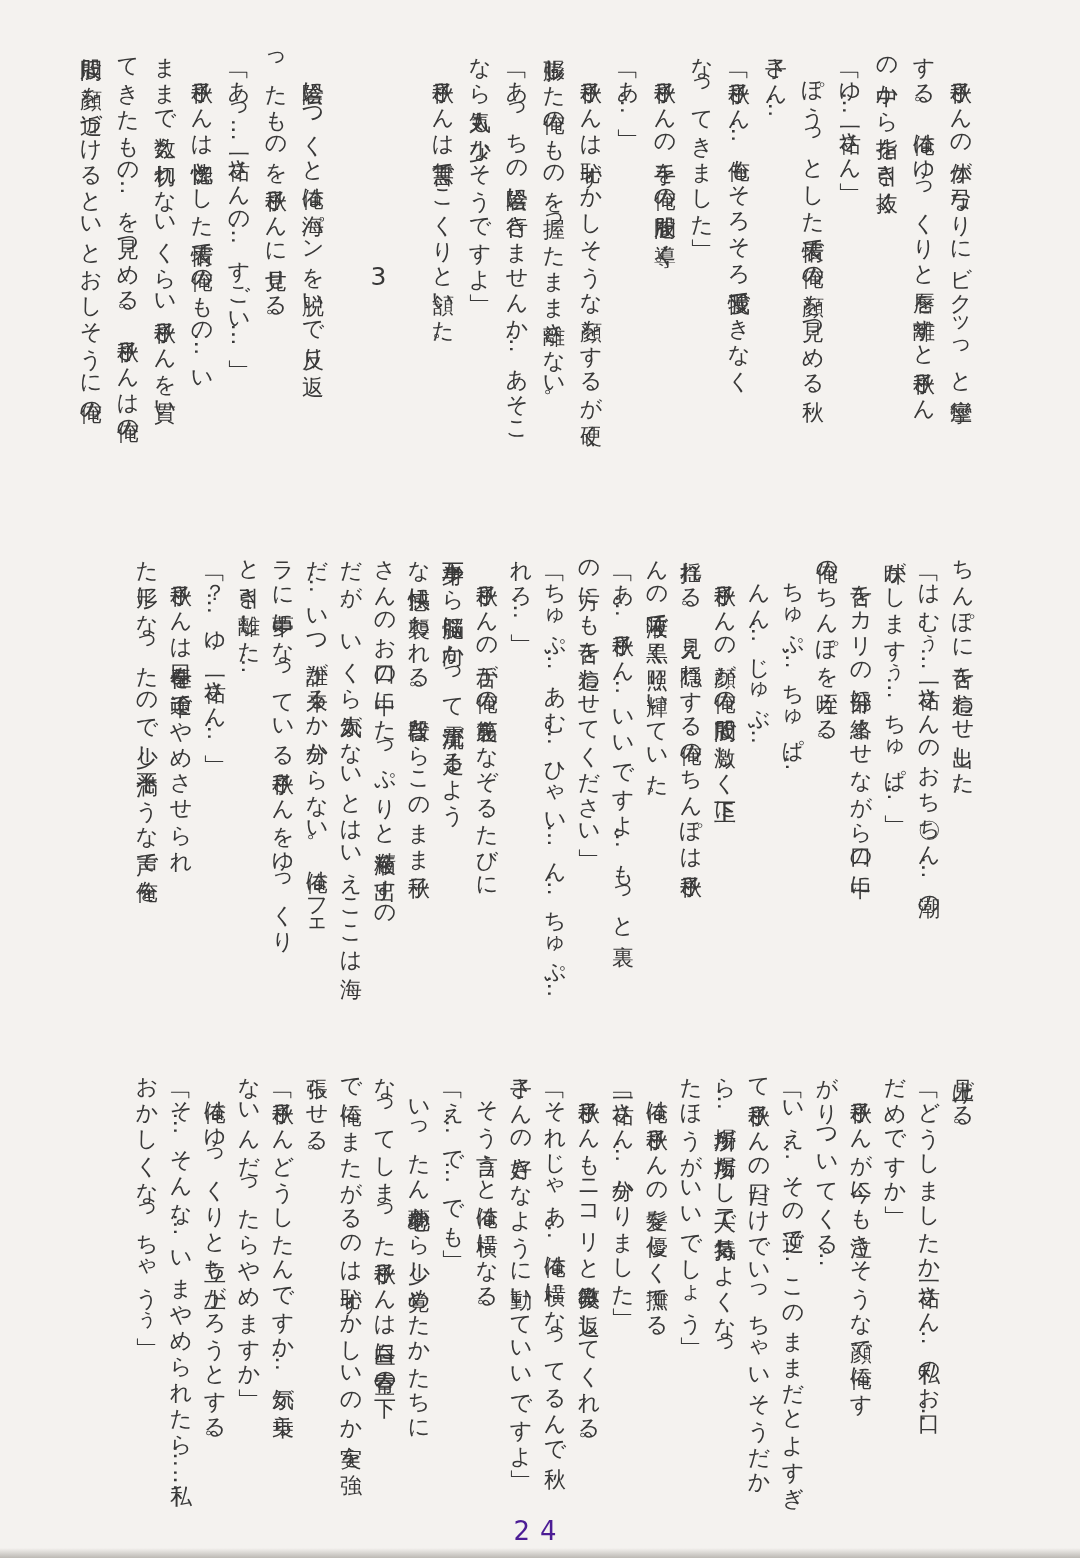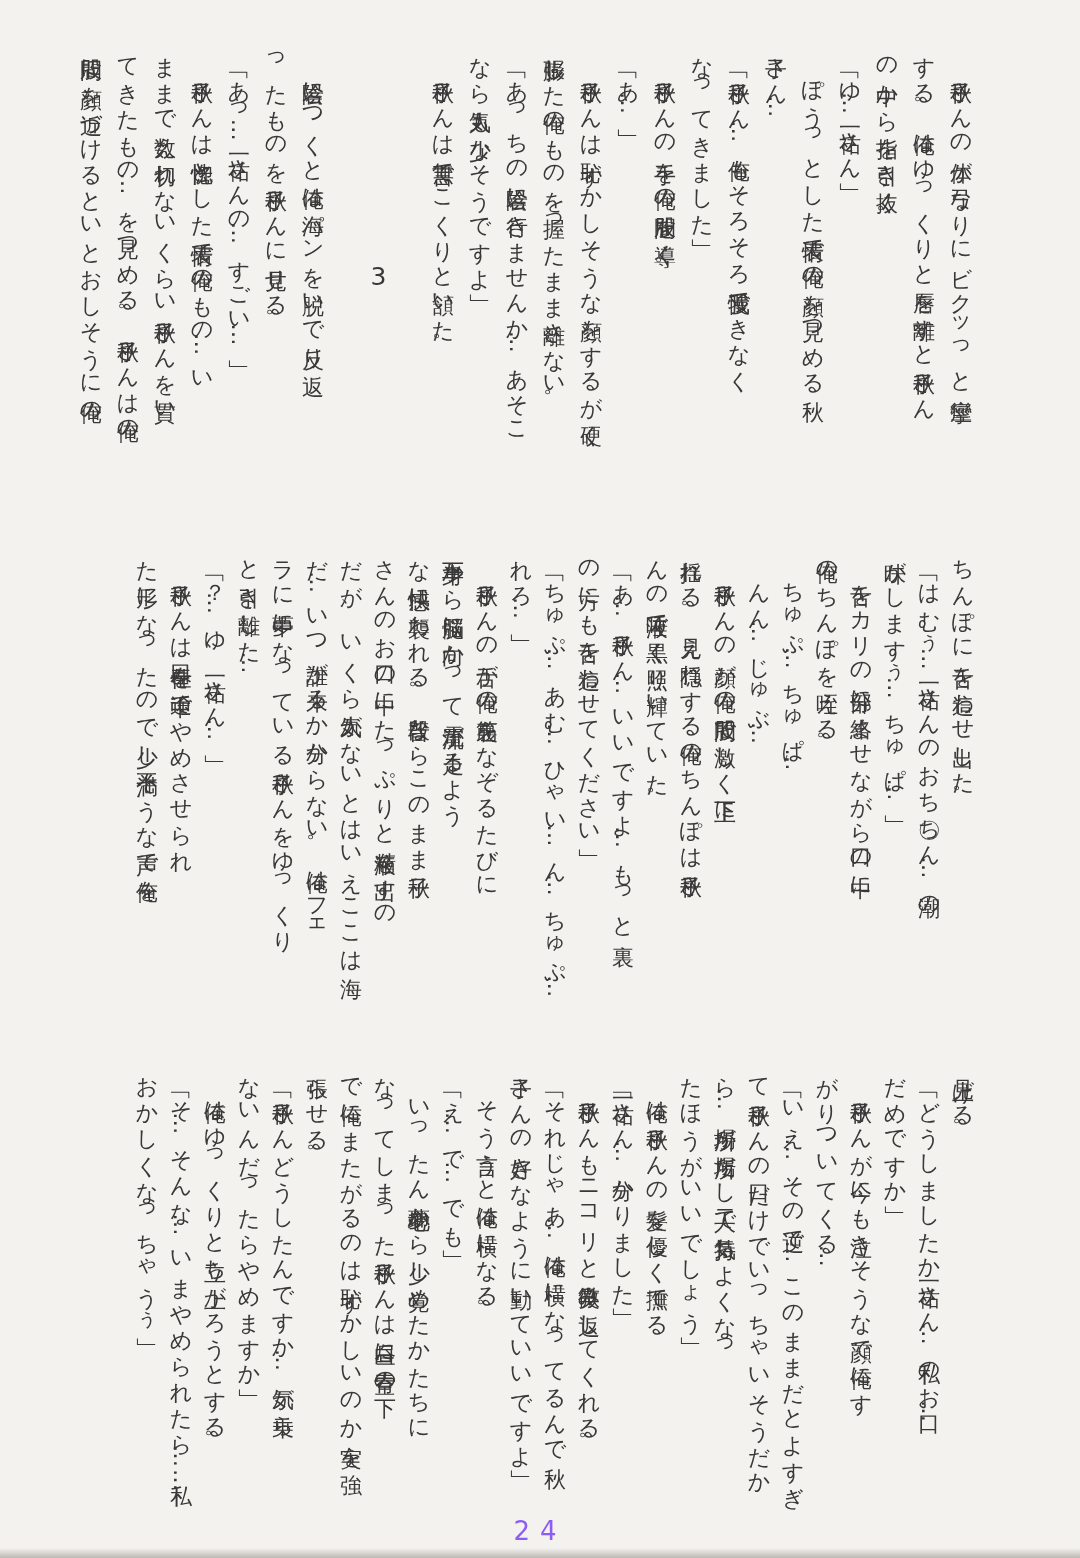--- a/index.html
+++ b/index.html
@@ -58,21 +58,21 @@
     letter-spacing: 0;
   }
   .page-number {
     position: absolute;
     left: 0;
     right: 0;
     bottom: 12px;
     text-align: center;
     font-size: 26px;
     letter-spacing: 10px;
-    color: #8b5cf6;
+    color: #4c1d95;
   }
 </style>
 </head>
 <body>
 
 <div class="page">
   <section class="band band-1">
       <p class="col indent">秋子さんの体が弓なりにビクッっと痙攣</p>
       <p class="col">する。俺はゆっくりと唇を離すと秋子さん</p>
       <p class="col">の中から指を引き抜く。</p>

